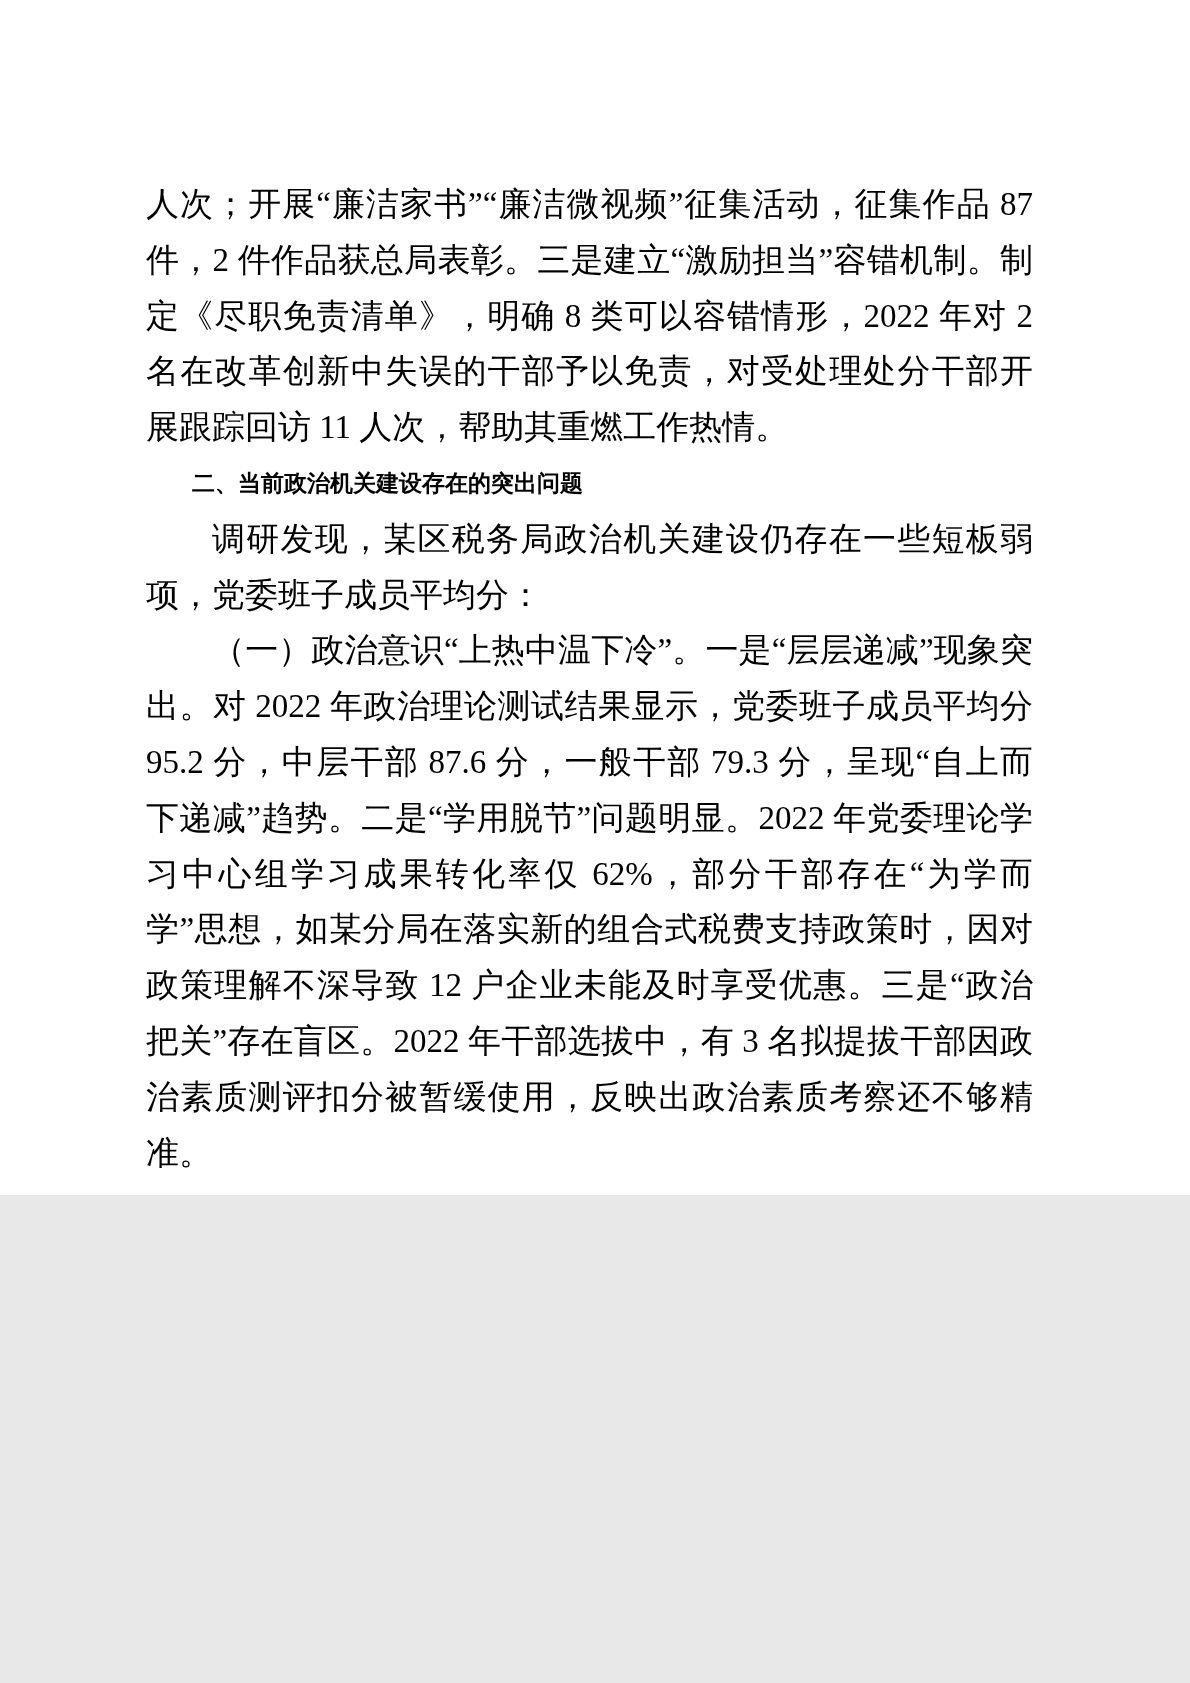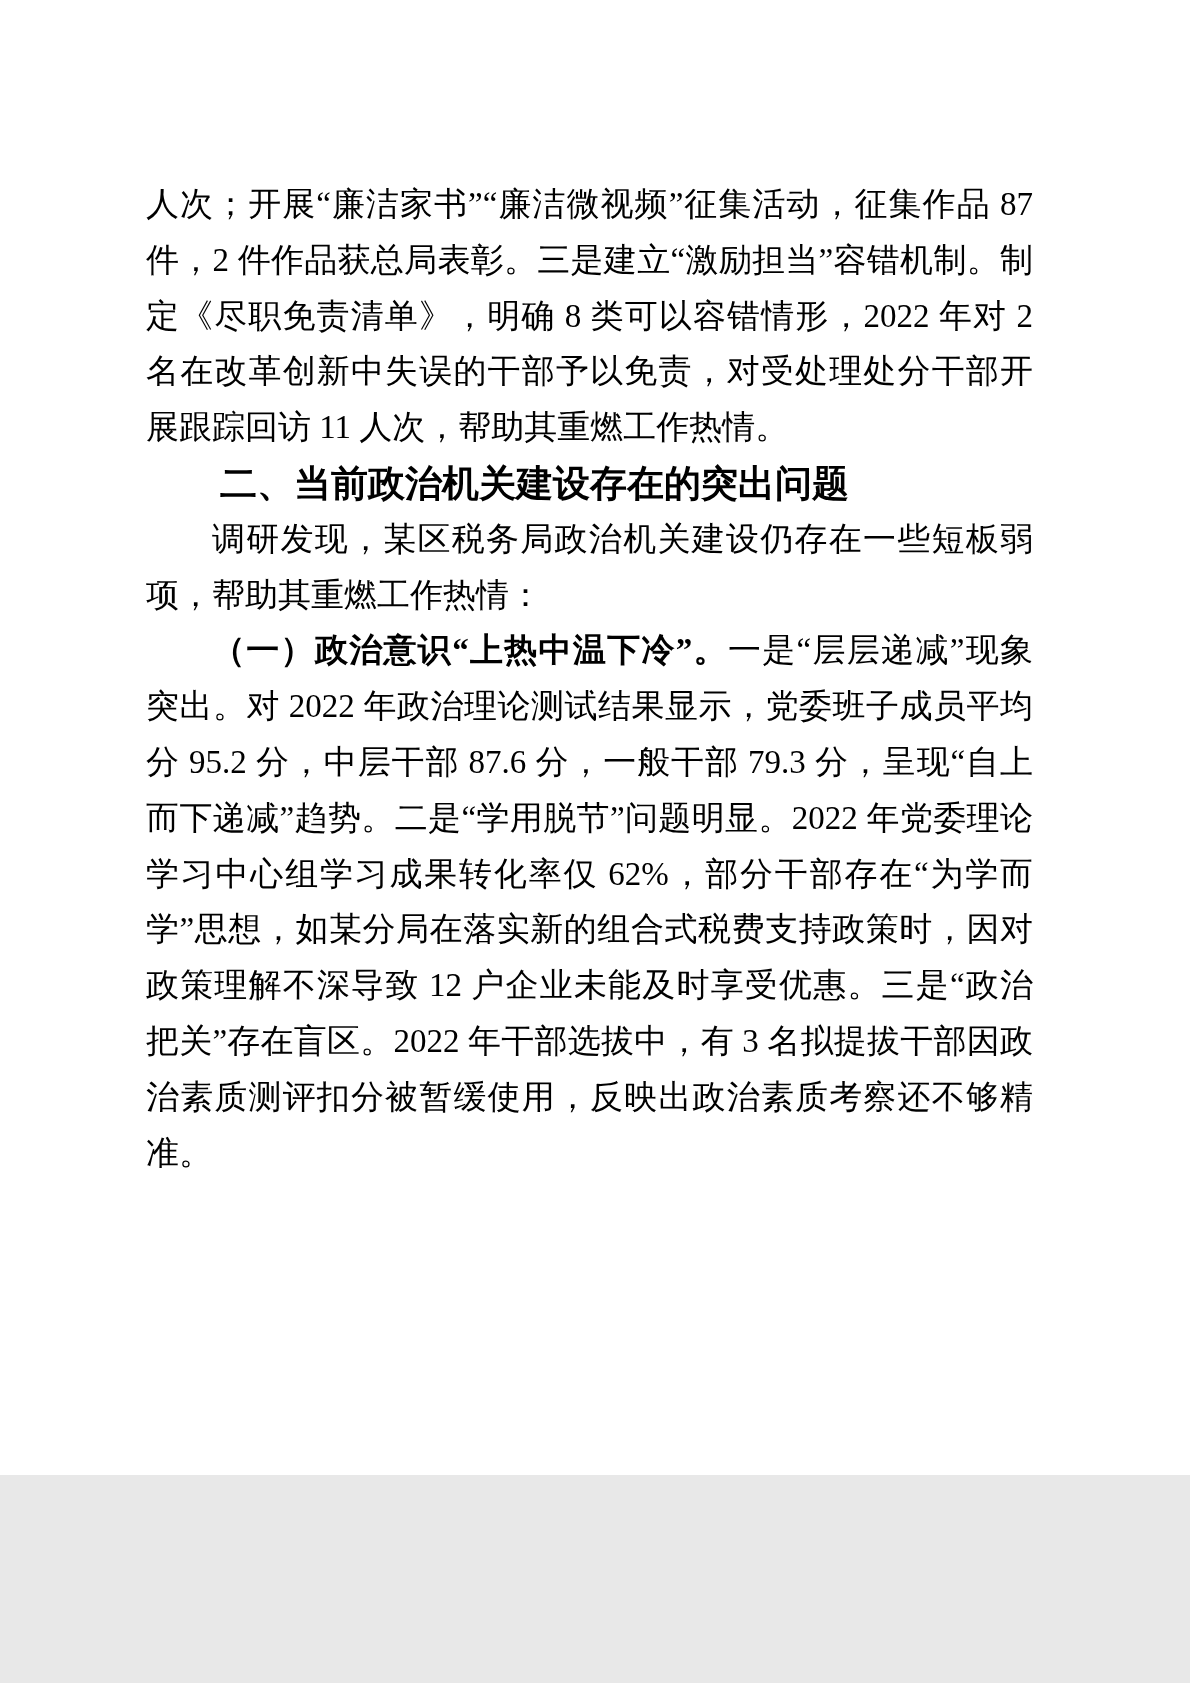--- a/index.html
+++ b/index.html
@@ -3,21 +3,21 @@
 <meta charset="utf-8">
 <style>
   html, body {
     margin: 0;
     padding: 0;
     background: #e8e8e8;
   }
   .page {
     position: relative;
     width: 1190px;
-    height: 1475px;
+    height: 1195px;
     margin: 0 auto;
     background: #ffffff;
     overflow: hidden;
     color: #000000;
   }
   .text-block {
     position: absolute;
     left: 146px;
     top: 177px;
     width: 887px;
@@ -35,37 +35,37 @@
   }
   .para.no-indent {
     text-indent: 0;
   }
   .section-heading {
     margin: 0;
     padding: 0;
     text-indent: 2em;
     font-family: "Liberation Sans", "DejaVu Sans", sans-serif;
     font-weight: bold;
-    font-size: 37px;
+    font-size: 23px;
     line-height: 55.8px;
     text-align: left;
   }
   .lead-bold {
-    font-weight: bold;
+    font-weight: normal;
   }
 </style>
 </head>
 <body>
 
 <div class="page">
   <div class="text-block">
 
     <p class="para no-indent">人次；开展“廉洁家书”“廉洁微视频”征集活动，征集作品 87 件，2 件作品获总局表彰。三是建立“激励担当”容错机制。制定《尽职免责清单》，明确 8 类可以容错情形，2022 年对 2 名在改革创新中失误的干部予以免责，对受处理处分干部开展跟踪回访 11 人次，帮助其重燃工作热情。</p>
 
     <h2 class="section-heading">二、当前政治机关建设存在的突出问题</h2>
 
-    <p class="para">调研发现，某区税务局政治机关建设仍存在一些短板弱项，帮助其重燃工作热情：</p>
+    <p class="para">调研发现，某区税务局政治机关建设仍存在一些短板弱项，党委班子成员平均分：</p>
 
     <p class="para"><span class="lead-bold">（一）政治意识“上热中温下冷”。</span><span>一是“层层递减”现象突出。对 2022 年政治理论测试结果显示，党委班子成员平均分 95.2 分，中层干部 87.6 分，一般干部 79.3 分，呈现“自上而下递减”趋势。二是“学用脱节”问题明显。2022 年党委理论学习中心组学习成果转化率仅 62%，部分干部存在“为学而学”思想，如某分局在落实新的组合式税费支持政策时，因对政策理解不深导致 12 户企业未能及时享受优惠。三是“政治把关”存在盲区。2022 年干部选拔中，有 3 名拟提拔干部因政治素质测评扣分被暂缓使用，反映出政治素质考察还不够精准。</span></p>
 
 
   </div>
 </div>
 
 </body></html>

